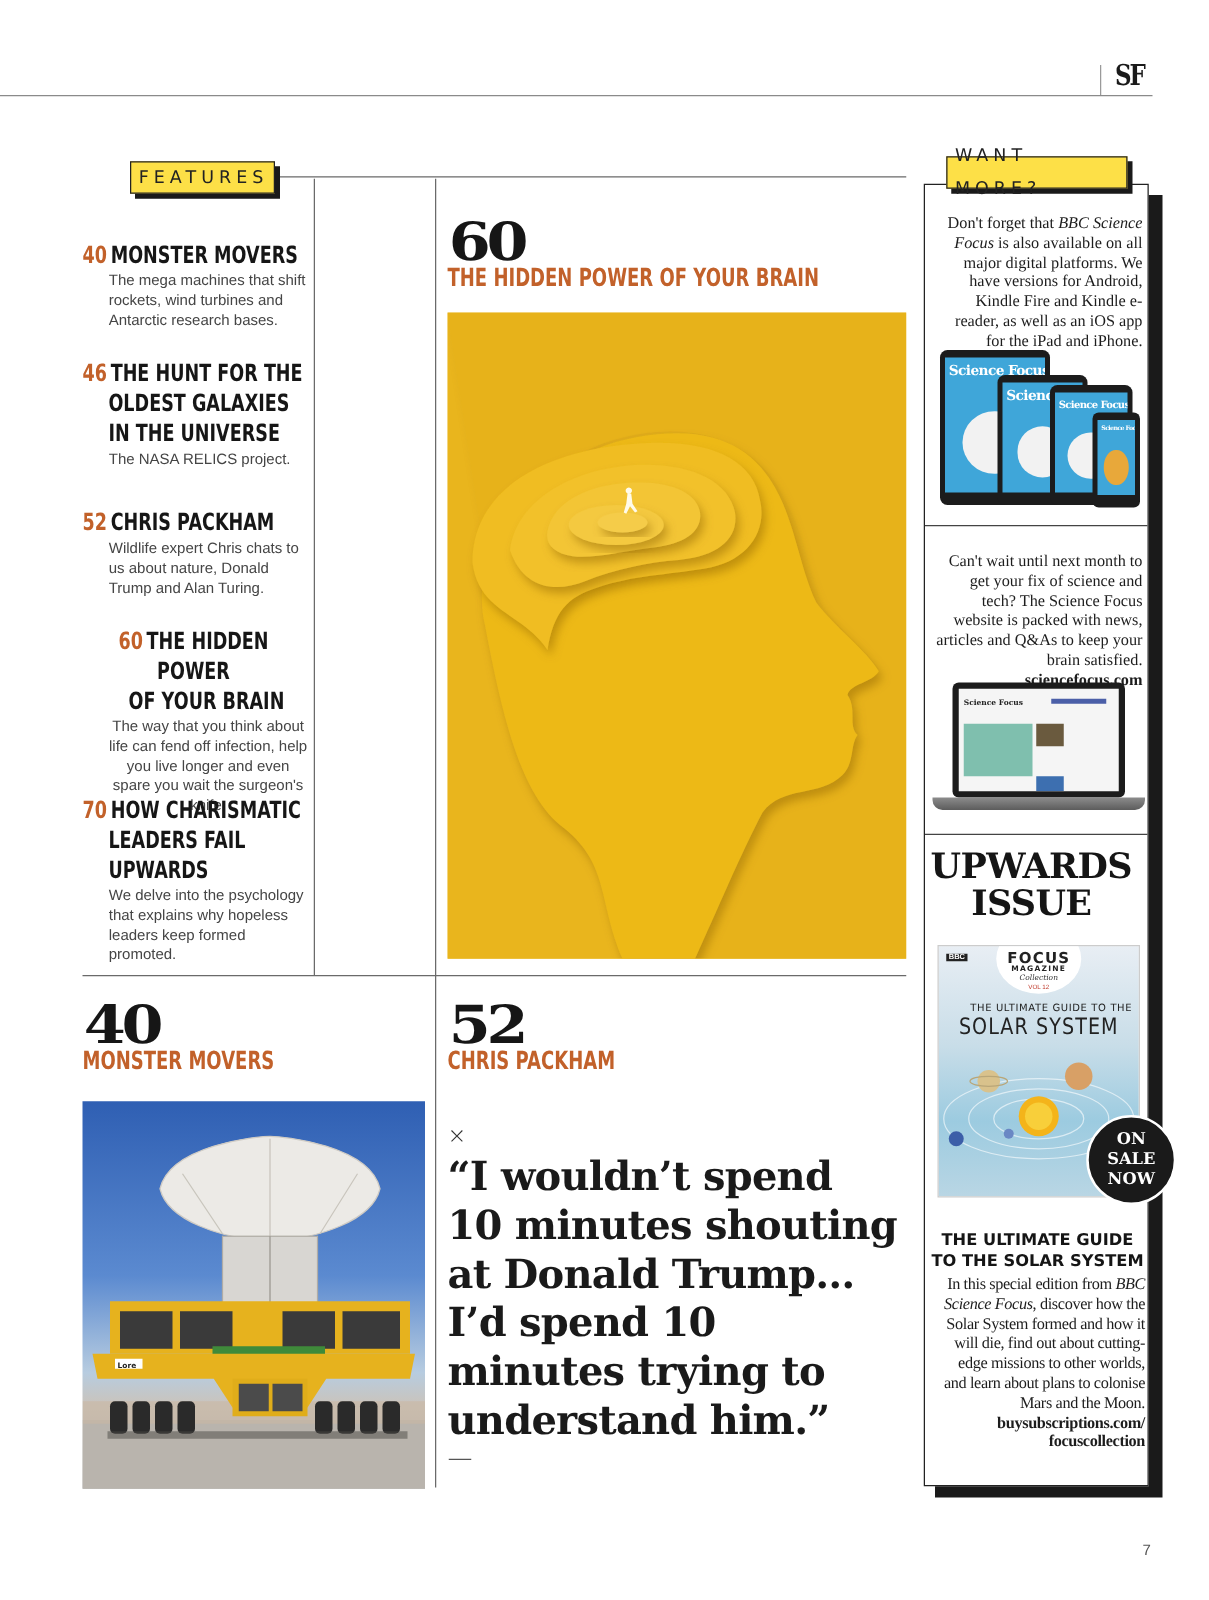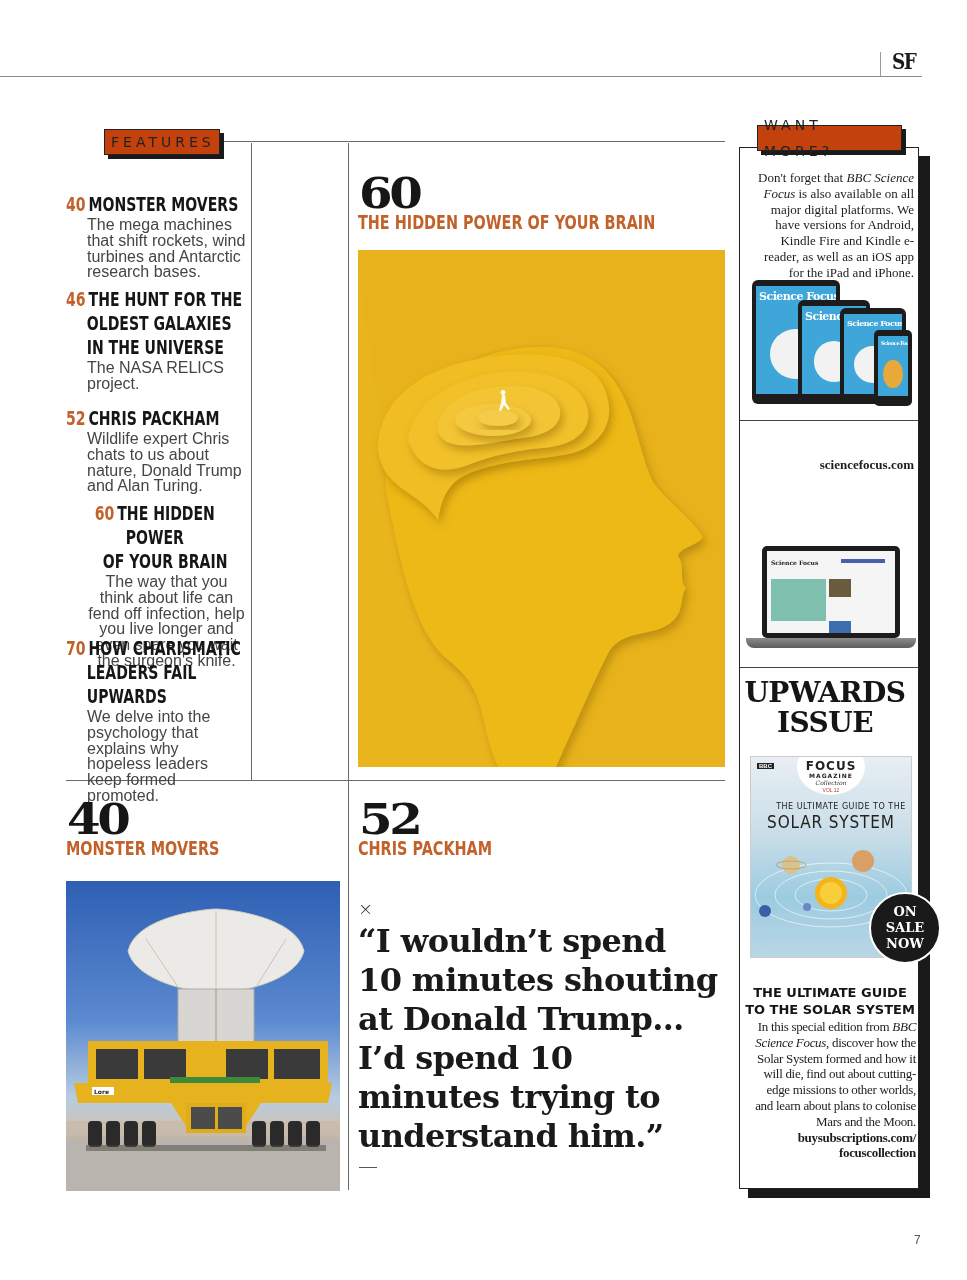--- a/index.html
+++ b/index.html
@@ -9,29 +9,29 @@
     
     .top-rule { left: 0; top: 76px; width: 922px; height: 1px; background: #8a8a8a; }
     .logo-sep { left: 880px; top: 52px; width: 1px; height: 24px; background: #9a9a9a; }
     .logo { left: 892px; top: 47px; font-family: "DejaVu Serif", serif; font-weight: bold; font-size: 23px; letter-spacing: -2px; color: #1a1a1a; transform: scaleX(0.8); transform-origin: left; }
 
     
     .hline { background: #6a6a6a; height: 1px; }
     .vline { background: #6a6a6a; width: 1px; }
 
     
-    .label-box { background: #c2410c; border: 1.5px solid #222; box-shadow: 4px 4px 0 #1a1a1a; font-family: "DejaVu Sans", sans-serif; font-size: 14px; letter-spacing: 4px; color: #222; padding: 0 6px; line-height: 26px; height: 26px; box-sizing: border-box; display: flex; align-items: center; }
+    .label-box { background: #fde047; border: 1.5px solid #222; box-shadow: 4px 4px 0 #1a1a1a; font-family: "DejaVu Sans", sans-serif; font-size: 14px; letter-spacing: 4px; color: #222; padding: 0 6px; line-height: 26px; height: 26px; box-sizing: border-box; display: flex; align-items: center; }
 
     
     .feat { left: 66px; width: 180px; }
     .feat-head { font-family: "DejaVu Sans", sans-serif; font-weight: bold; font-size: 19px; line-height: 24px; transform: scaleX(0.74); transform-origin: left; width: 240px; color: #161616; }
     .feat-head .num { color: #c2612a; margin-right: 4px; }
     .feat-head .title-line { display: block; padding-left: 28px; }
     .feat-head .title-line.first { display: inline; padding-left: 0; }
-    .feat-desc { font-family: "Liberation Sans", sans-serif; font-size: 16px; line-height: 15.8px; color: #454545; padding-left: 21px; margin-top: 1px; }
+    .feat-desc { font-family: "Liberation Sans", sans-serif; font-size: 12px; line-height: 15.8px; color: #454545; padding-left: 21px; margin-top: 1px; }
 
     
     .bignum { font-family: "DejaVu Serif", serif; font-weight: bold; font-size: 42px; line-height: 40px; letter-spacing: -3px; color: #161616; transform: scaleX(1.15); transform-origin: left; }
     .feat-label { font-family: "DejaVu Sans", sans-serif; font-weight: bold; font-size: 20px; color: #c2612a; transform: scaleX(0.72); transform-origin: left; white-space: nowrap; }
 
     .brain-img { left: 358px; top: 250px; width: 367px; height: 517px; background: #e9b51d; overflow: hidden; }
     .mover-img { left: 66px; top: 881px; width: 274px; height: 310px; overflow: hidden; background: linear-gradient(180deg, #2f5fb3 0%, #5b8ad0 45%, #b7cce0 70%, #c9c4bd 78%, #a9a5a0 100%); }
 
     .quote-x { left: 358px; top: 898px; font-family: "DejaVu Sans", sans-serif; font-size: 18px; color: #333; font-weight: 200; }
     .quote { left: 358px; top: 922px; width: 360px; font-family: "DejaVu Serif", serif; font-weight: bold; font-size: 32px; line-height: 39px; color: #1a1a1a; letter-spacing: -0.6px; }
@@ -195,21 +195,21 @@
       <div class="scr">
         <div class="mast" style="font-size:5px">Science Focus</div>
         <div class="disc" style="background:#e8a83a"></div>
       </div>
     </div>
 </div>
 
 <div class="abs panel-divider" style="left:740px;top:420px;width:178px;"></div>
 
 <div class="abs panel-text" style="left:748px;top:441px;width:166px;">
-  <br>
+  <span>Can't wait until next month to get your fix of science and tech? The Science Focus website is packed with news, articles and Q&amp;As to keep your brain satisfied.</span><br>
   <b>sciencefocus.com</b>
 </div>
 
 <div class="abs" style="left:746px;top:546px;width:170px;height:110px;">
   <div style="position:absolute;left:16px;top:0;width:138px;height:92px;background:#1c1c1c;border-radius:5px;padding:5px;box-sizing:border-box;">
     <div style="width:100%;height:100%;background:#f5f5f5;position:relative;overflow:hidden;">
       <div style="font-family:'DejaVu Serif',serif;font-weight:bold;font-size:6px;padding:8px 0 0 4px;color:#222;">Science Focus</div>
       <div style="position:absolute;left:74px;top:8px;width:44px;height:4px;background:#4b5fa8;"></div>
       <div style="position:absolute;left:4px;top:28px;width:55px;height:42px;background:#7fbfae;"></div>
       <div style="position:absolute;left:62px;top:28px;width:22px;height:18px;background:#6a5a3e;"></div>

